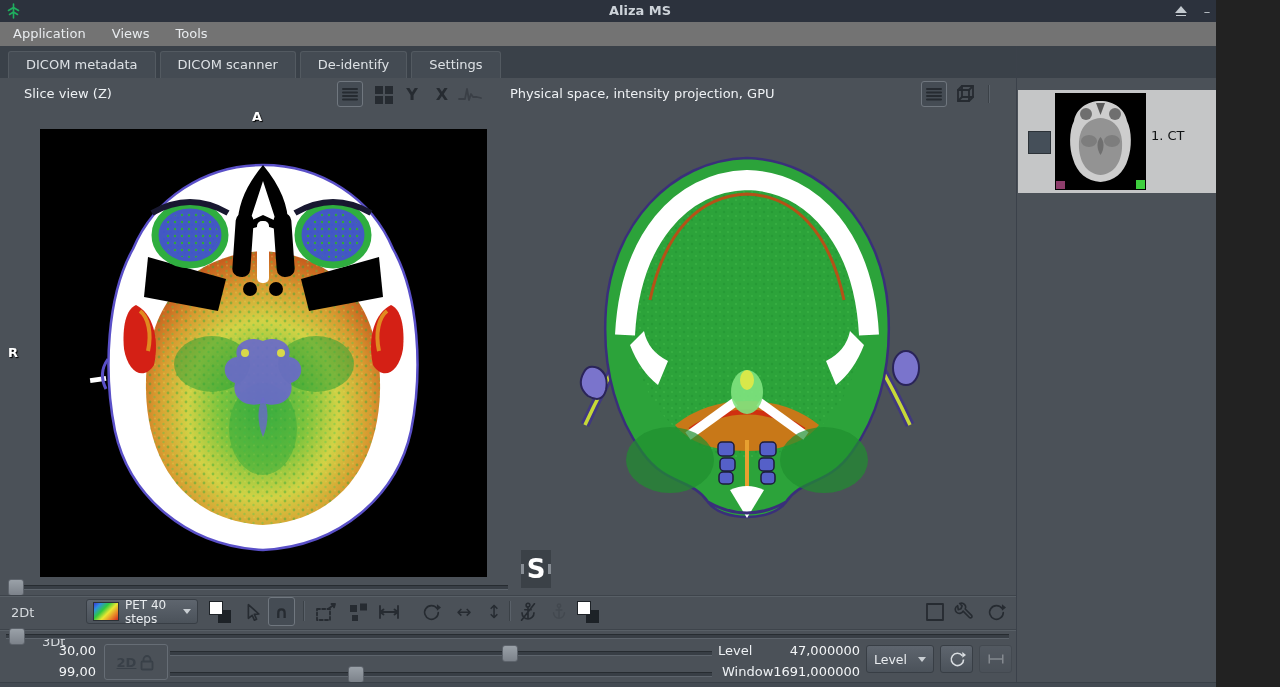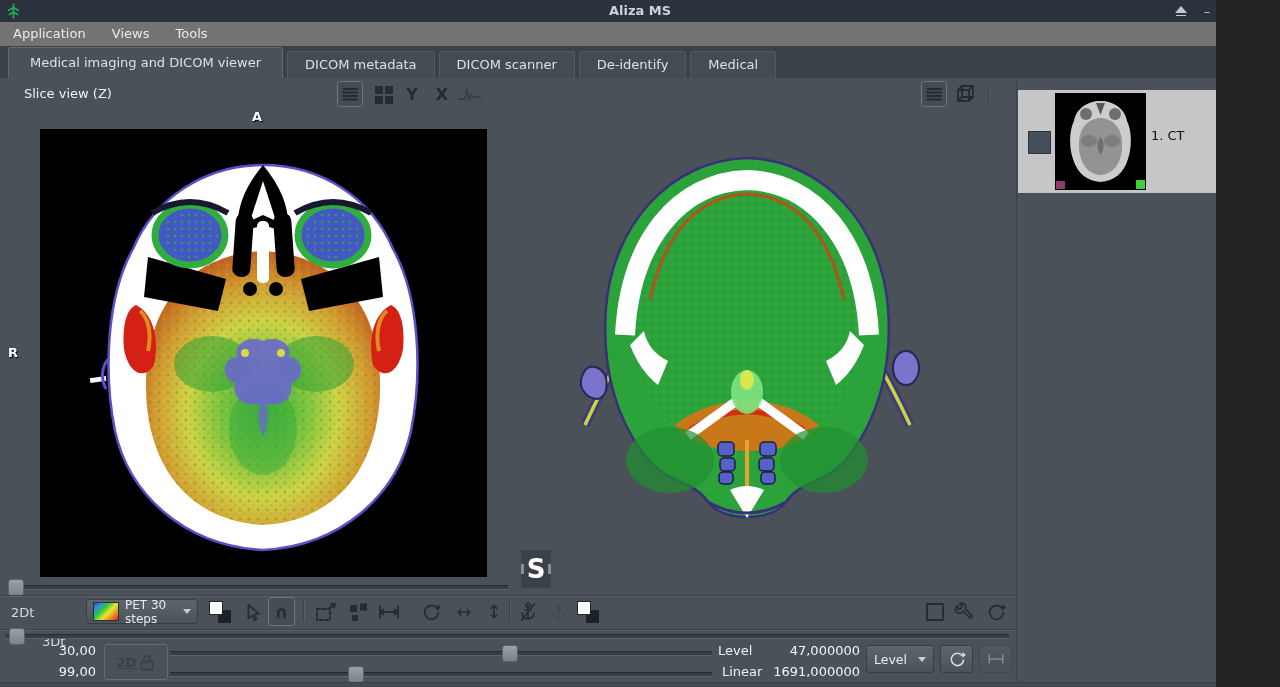--- a/index.html
+++ b/index.html
@@ -106,25 +106,24 @@
     </div>
   </div>
 
   <div class="menubar">
     <span class="menuitem" style="margin-left:2px">Application</span>
     <span class="menuitem">Views</span>
     <span class="menuitem">Tools</span>
   </div>
 
   <div class="tabbar">
-    <div class="tab active">Medical imaging and DICOM viewer</div>
     <div class="tab">DICOM metadata</div>
     <div class="tab">DICOM scanner</div>
     <div class="tab">De-identify</div>
-    <div class="tab">Medical</div>
+    <div class="tab">Settings</div>
   </div>
 
   <div class="viewer">
 
     <div class="abs status-text" style="left:24px;top:8px">Slice view (Z)</div>
 
     <div class="abs btn checked" style="left:337px;top:3px;width:26px;height:26px">
       <svg class="ic" width="16" height="14" viewBox="0 0 16 14">
         <path d="M1 2 h14 M1 5.5 h14 M1 9 h14 M1 12.5 h14" stroke-width="2"></path>
       </svg>
@@ -139,20 +138,21 @@
           </g>
       </svg>
     </div>
     <div class="abs btn glyph" style="left:399px;top:3px;width:26px;height:26px;font-size:16px">Y</div>
     <div class="abs btn glyph" style="left:429px;top:3px;width:26px;height:26px;font-size:16px">X</div>
     <div class="abs btn" style="left:456px;top:3px;width:28px;height:26px;opacity:.45">
       <svg class="ic" width="24" height="16" viewBox="0 0 24 16">
         <path d="M1 13 h6 l2 -10 l2 11 l2 -6 l2 3 h4 l4 1"></path>
       </svg>
     </div>
+    <div class="abs status-text" style="left:510px;top:8px">Physical space, intensity projection, GPU</div>
 
     <div class="abs btn checked" style="left:921px;top:3px;width:26px;height:26px">
       <svg class="ic" width="16" height="14" viewBox="0 0 16 14">
         <path d="M1 2 h14 M1 5.5 h14 M1 9 h14 M1 12.5 h14" stroke-width="2"></path>
       </svg>
     </div>
     <div class="abs btn" style="left:951px;top:3px;width:28px;height:26px">
       <svg class="ic" width="20" height="20" viewBox="0 0 20 20" stroke-width="1.3">
         <rect x="3" y="6" width="11" height="11"></rect>
           <rect x="7" y="2" width="11" height="11"></rect>
@@ -288,21 +288,21 @@
       <span>S</span>
     </div>
 
     <div class="abs" style="left:0;top:517px;width:1016px;height:1px;background:#3e444b;box-shadow:0 1px 0 #585f66"></div>
 
     <div class="abs toolrow-label" style="left:11px;top:527px">2Dt</div>
     <div class="abs toolrow-label" style="left:42px;top:556px">3Dt</div>
 
     <div class="raised abs" style="left:86px;top:521px;width:112px;height:25px;padding:0 6px;gap:6px">
       <div class="cmap"></div>
-      <span style="font-size:12px;flex:1">PET 30 steps</span>
+      <span style="font-size:12px;flex:1">PET 40 steps</span>
       <div class="combo-arrow"></div>
     </div>
 
     <div class="abs btn" style="left:206px;top:520px;width:28px;height:28px">
       <div class="sqpair">
           <div class="b"></div>
           <div class="w"></div>
         </div>
     </div>
     <div class="abs btn" style="left:238px;top:520px;width:28px;height:28px">
@@ -408,21 +408,21 @@
       <div class="groove"></div>
       <div class="handle"></div>
     </div>
     <div class="hslider" style="left: 168px; top: 588px; width: 546px; height: 16px; --pos: 34;">
       <div class="groove"></div>
       <div class="handle"></div>
     </div>
 
     <div class="abs rw-label" style="left:718px;top:565px">Level</div>
     <div class="abs value-label" style="left:758px;top:565px;width:102px">47,000000</div>
-    <div class="abs rw-label" style="left:722px;top:586px">Linear</div>
+    <div class="abs rw-label" style="left:722px;top:586px">Window</div>
     <div class="abs value-label" style="left:758px;top:586px;width:102px">1691,000000</div>
 
     <div class="raised abs" style="left:866px;top:567px;width:68px;height:28px;padding:0 7px;gap:6px">
       <span style="font-size:12.5px;flex:1">Level</span>
       <div class="combo-arrow"></div>
     </div>
     <div class="raised abs" style="left:940px;top:567px;width:33px;height:28px;justify-content:center">
       <svg width="18" height="18" viewBox="0 0 22 22">
         <g stroke="#d9dde1" stroke-width="2" fill="none">
             <path d="M17.5 7 A7.5 7.5 0 1 0 19 11.5"></path>

